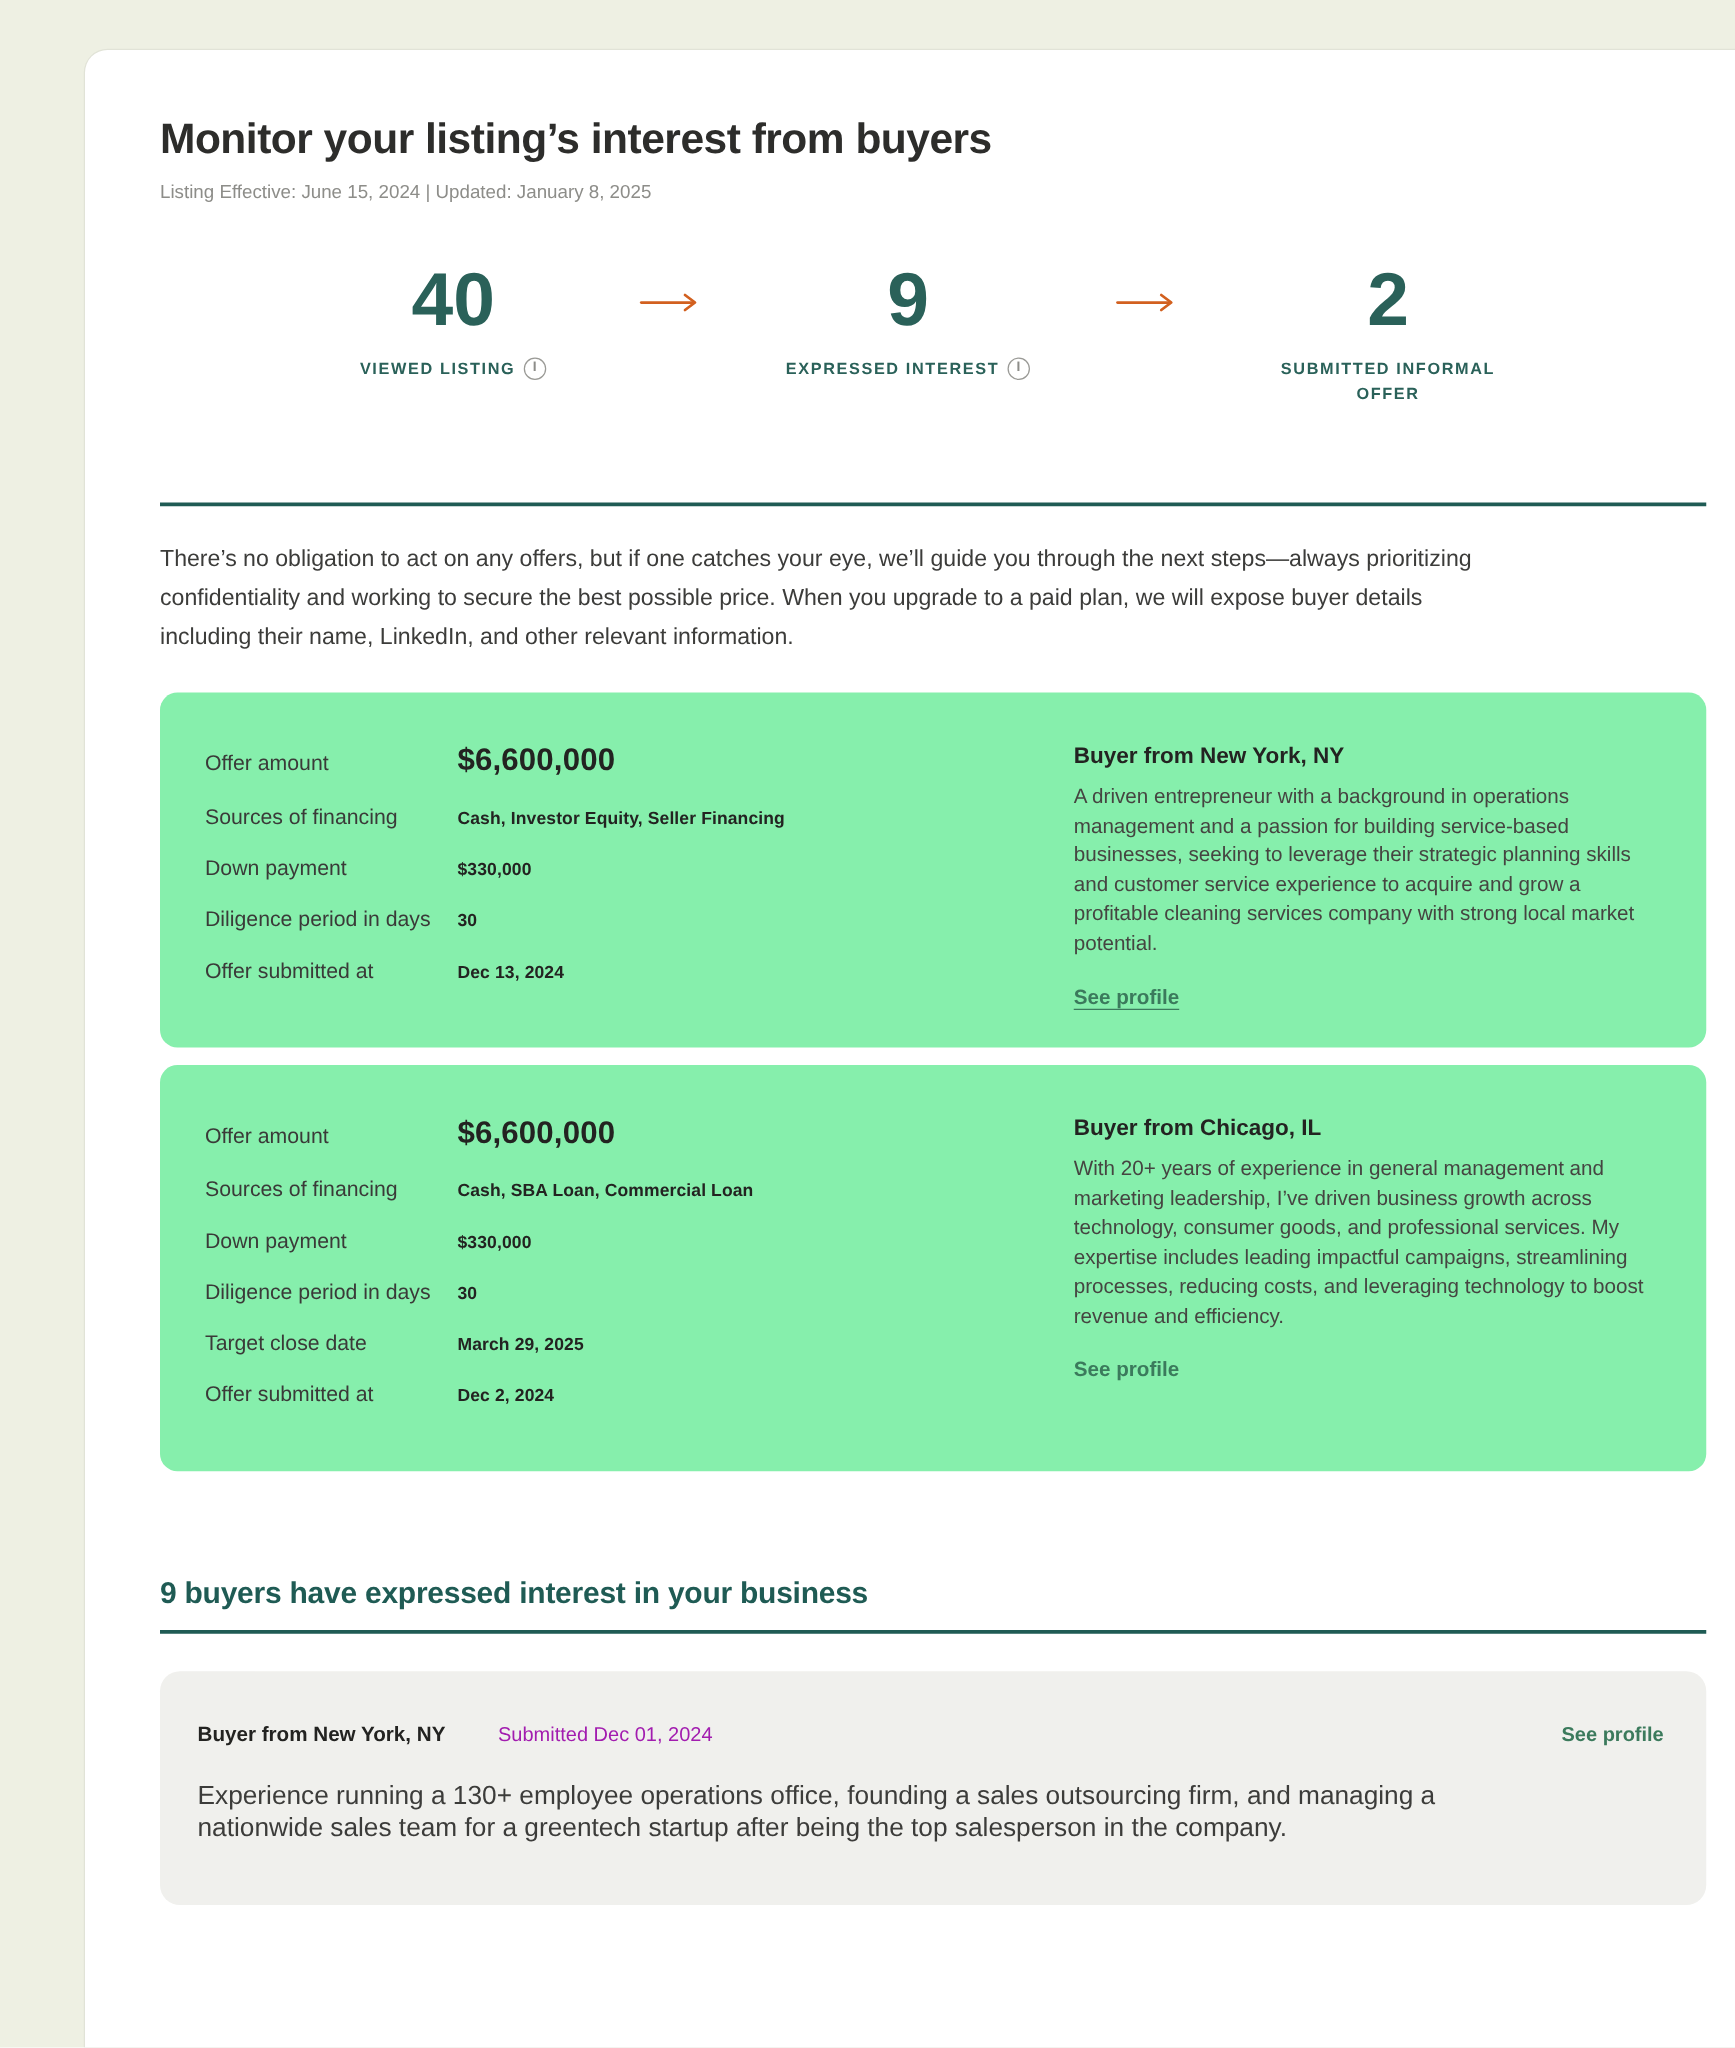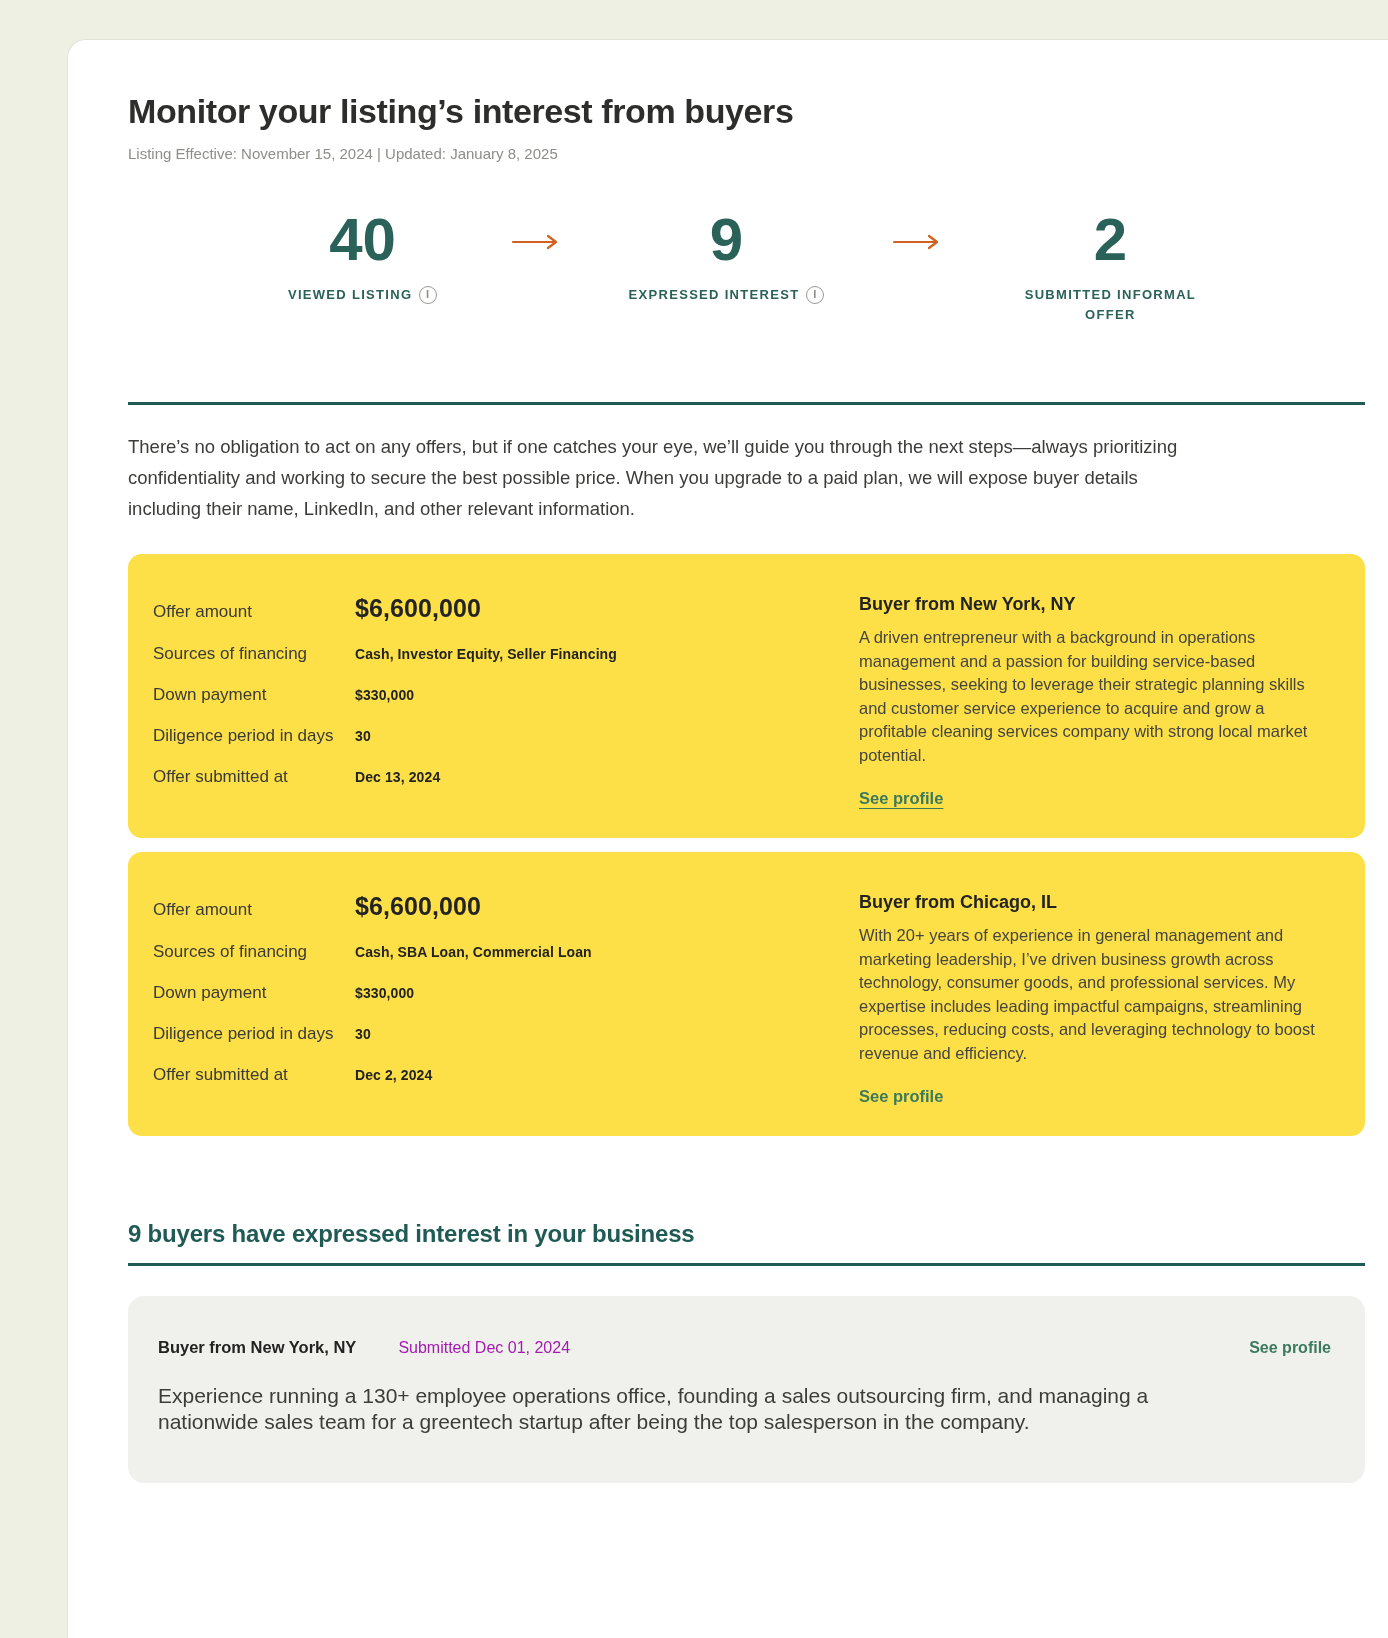--- a/index.html
+++ b/index.html
@@ -43,22 +43,22 @@
   .arrow-wrap { margin-top:26px; }
 
   
   .section-heading { font-size:24px; font-weight:700; color:#1f5b54; letter-spacing:-0.2px; }
   .rule { margin-top:15px; height:3px; background:#1f5b54; border:none; }
   .offers-section { margin-top:78px; }
   .intro { margin-top:26px; font-size:18.5px; line-height:31px; color:#3c3c3a; max-width:1060px; }
 
   
   .offer-card {
-    margin-top:30px; background:#fde047; border-radius:14px;
-    padding:40px 36px 30px 25px;
+    margin-top:30px; background:#86efac; border-radius:14px;
+    padding:40px 36px 30px 36px;
     display:grid; grid-template-columns:1fr 470px; 
   }
   .offer-card + .offer-card { margin-top:14px; }
   .frow { display:flex; align-items:baseline; margin-bottom:21px; }
   .flabel { width:202px; flex-shrink:0; font-size:17px; color:#3a3a38; }
   .fvalue { font-size:14px; font-weight:700; color:#232321; letter-spacing:0.1px; }
   .frow--big .fvalue { font-size:25px; }
   .buyer-title { font-size:18px; font-weight:700; color:#232321; }
   .buyer-desc { margin-top:11px; font-size:16.5px; line-height:23.5px; color:#454541; }
   .see-profile {
@@ -79,21 +79,21 @@
   .ic-link { margin-left:auto; margin-top:0; font-size:16px; }
   .ic-desc { margin-top:26px; font-size:21px; line-height:26px; color:#3c3c3a; max-width:1010px; }
   .ic-quote { margin-top:30px; font-size:16.5px; line-height:26px; color:#3c3c3a; }
 </style>
 </head>
 <body>
 
 <main class="sheet">
 
   <h1 class="page-title">Monitor your listing’s interest from buyers</h1>
-  <div class="meta">Listing Effective: November 15, 2024 | Updated: January 8, 2025</div>
+  <div class="meta">Listing Effective: June 15, 2024 | Updated: January 8, 2025</div>
 
   <div class="funnel">
     <div class="stat">
       <div class="stat-num">40</div>
       <div class="stat-label">
         <span class="lbl">Viewed Listing</span><span class="info-badge">i</span>
       </div>
     </div>
 
     <div class="arrow-wrap">
@@ -171,20 +171,24 @@
         </div>
         <div class="frow">
           <div class="flabel">Down payment</div>
           <div class="fvalue">$330,000</div>
         </div>
         <div class="frow">
           <div class="flabel">Diligence period in days</div>
           <div class="fvalue">30</div>
         </div>
         <div class="frow">
+          <div class="flabel">Target close date</div>
+          <div class="fvalue">March 29, 2025</div>
+        </div>
+        <div class="frow">
           <div class="flabel">Offer submitted at</div>
           <div class="fvalue">Dec 2, 2024</div>
         </div>
       </div>
       <div class="offer-buyer">
         <div class="buyer-title">Buyer from Chicago, IL</div>
         <p class="buyer-desc">With 20+ years of experience in general management and marketing leadership, I’ve driven business growth across technology, consumer goods, and professional services. My expertise includes leading impactful campaigns, streamlining processes, reducing costs, and leveraging technology to boost revenue and efficiency.</p>
         <a class="see-profile">See profile</a>
       </div>
     </div>

